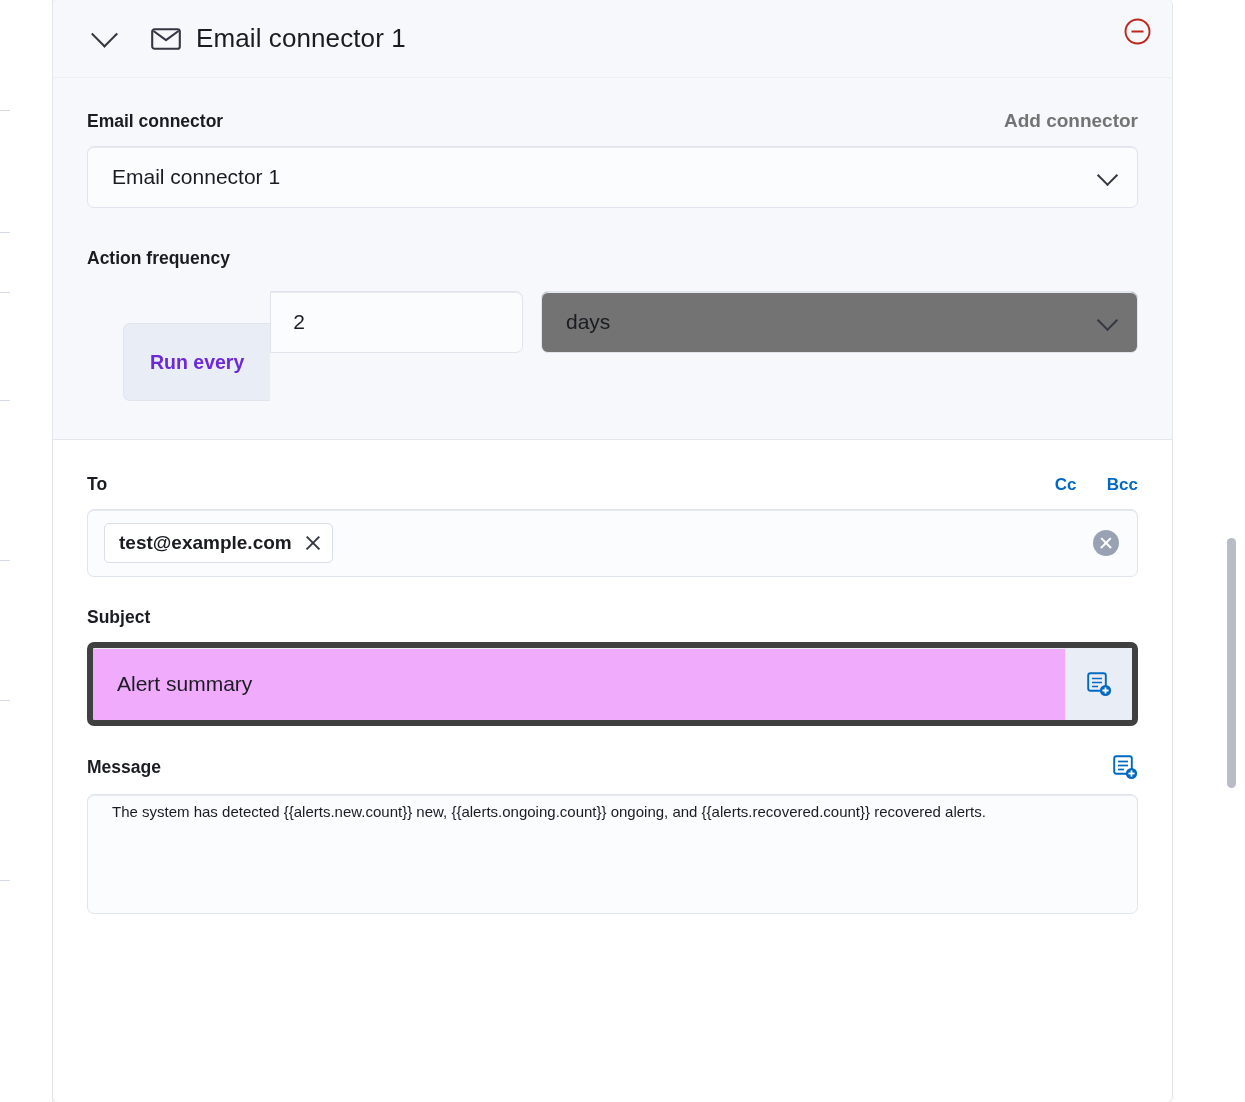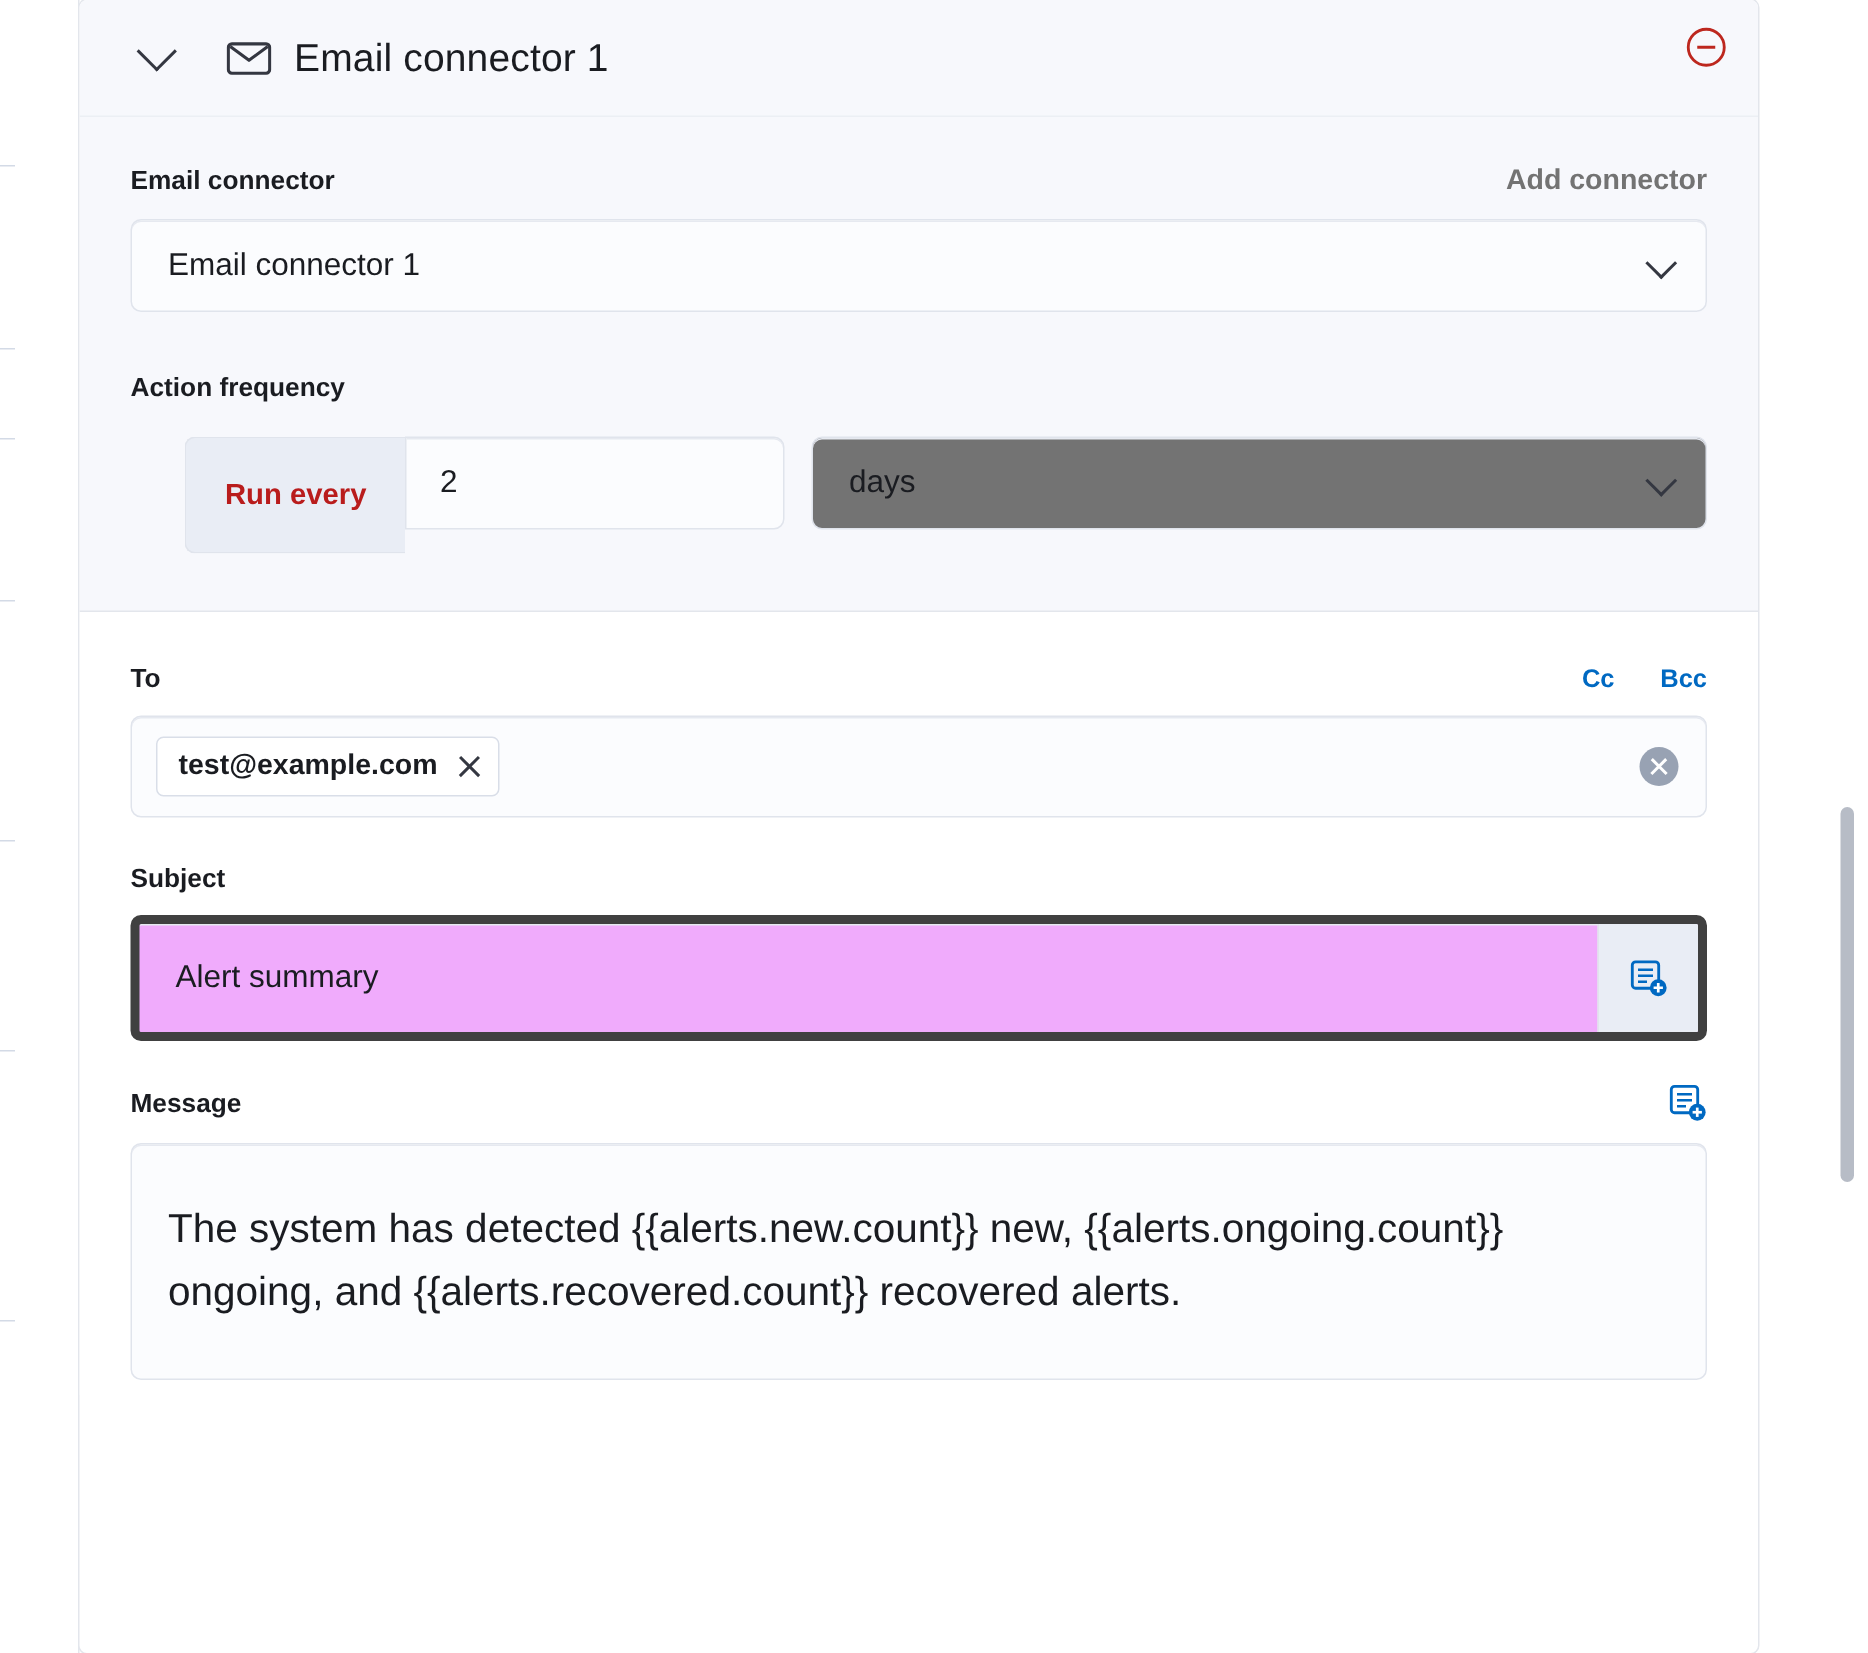--- a/index.html
+++ b/index.html
@@ -214,22 +214,23 @@
     background: #e9edf5;
     border: 1px solid #e0e4ec;
     border-right: none;
     border-radius: 7px 0 0 7px;
     height: 78px;
     display: flex; align-items: center;
     padding: 0 26px;
     box-sizing: border-box;
     font-size: 19.5px;
     font-weight: 700;
-    color: #b91c1c;
+    color: #6d28d9;
     white-space: nowrap;
+    margin-top: 32px;
   }
   .runevery-input {
     flex: 1;
     height: 62px;
     background: #fbfcfe;
     border: 1px solid #e0e4ec;
     border-radius: 0 7px 7px 0;
     box-shadow: 0 1px 0 0 #e6e9f0 inset;
     display: flex; align-items: center;
     box-sizing: border-box;
@@ -341,22 +342,22 @@
     display: flex;
     align-items: center;
     justify-content: space-between;
     margin-bottom: 14px;
   }
   .textarea {
     background: #fbfcfe;
     border: 1px solid #e0e4ec;
     border-radius: 7px;
     box-shadow: 0 1px 0 0 #e6e9f0 inset;
-    padding: 36px 24px;
-    font-size: 27px;
+    padding: 5px 24px;
+    font-size: 15px;
     line-height: 1.55;
     color: #1a1c21;
     min-height: 120px;
     box-sizing: border-box;
   }
 
   
   .scroll-track {
     position: absolute;
     right: 4px;

